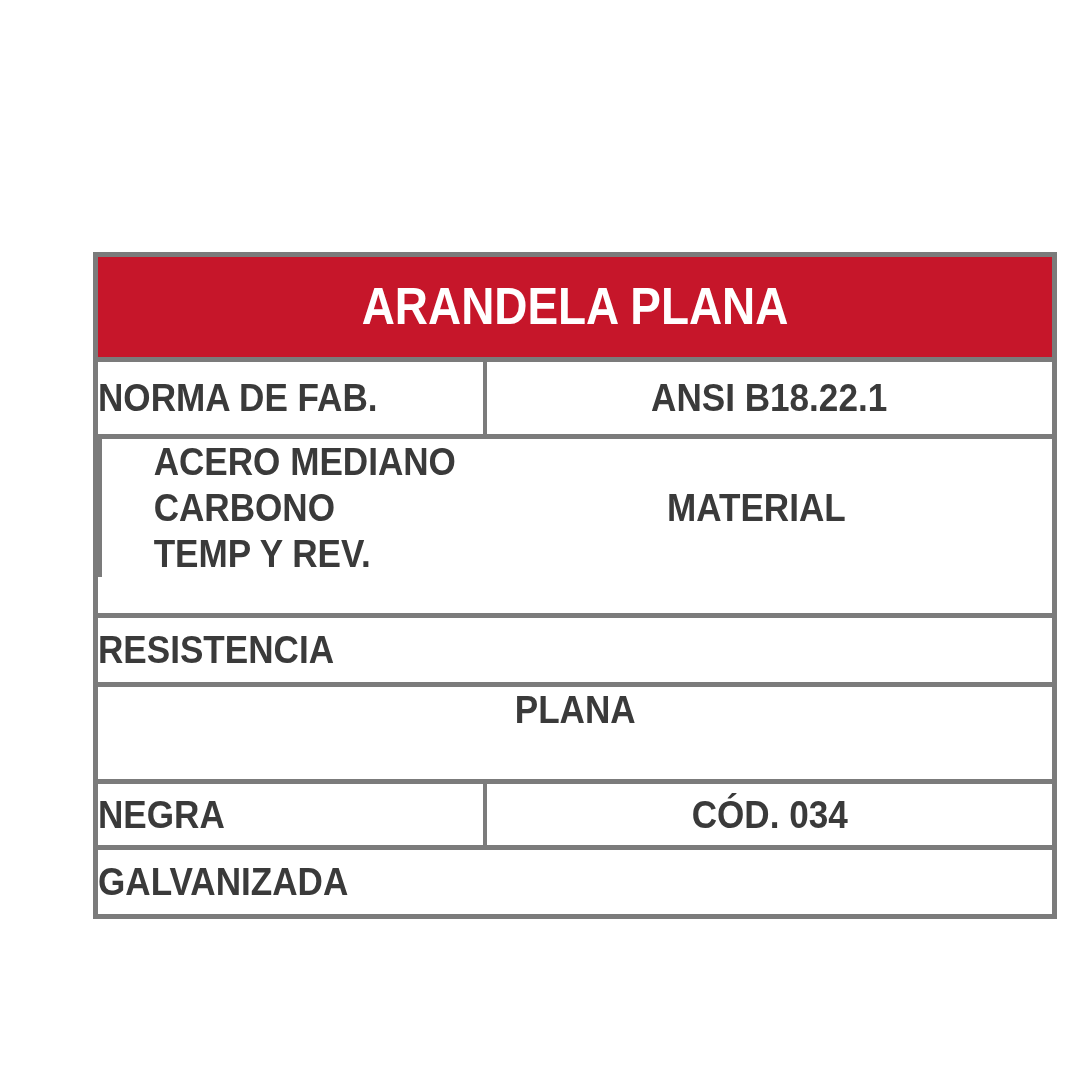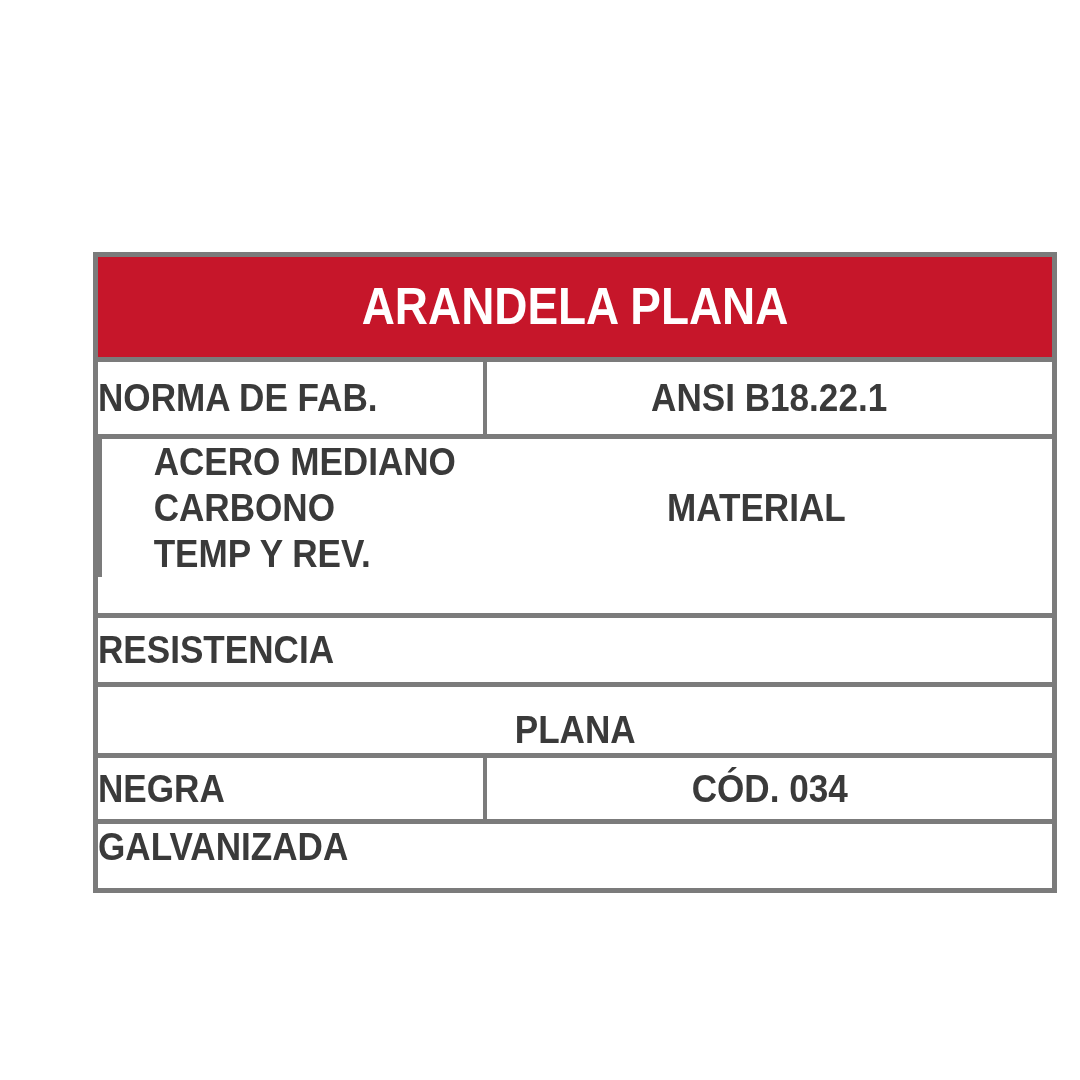--- a/index.html
+++ b/index.html
@@ -66,31 +66,31 @@
     color: #3a3a3a;
     font-size: 39px;
     line-height: 1.18;
     display: inline-block;
     transform: scaleX(0.9);
   }
   .cell.label .txt { transform-origin: left center; white-space: nowrap; }
   .cell.value .txt { transform-origin: center; white-space: pre-line; }
   .row.section {
     justify-content: center;
-    align-items: flex-end;
+    align-items: flex-start;
     text-align: center;
   }
   .row.section .txt { transform-origin: center; white-space: nowrap; }
   .h-r1 { min-height: 72px; }
   .h-r2 { min-height: 108px; }
   .h-r3 { min-height: 64px; margin-top: 36px; }
   .h-sec { min-height: 66px; }
-  .h-r5 { min-height: 61px; }
+  .h-r5 { min-height: 61px; margin-top: 26px; }
   .h-r6 { min-height: 66px; }
-  .h-r7 { min-height: 64px; flex-direction: column; }
+  .h-r7 { min-height: 64px; }
 </style>
 </head>
 <body>
 
 <div class="page">
   <div class="spec-table">
 
     <div class="title-bar">
       <span class="txt">ARANDELA PLANA</span>
     </div>

